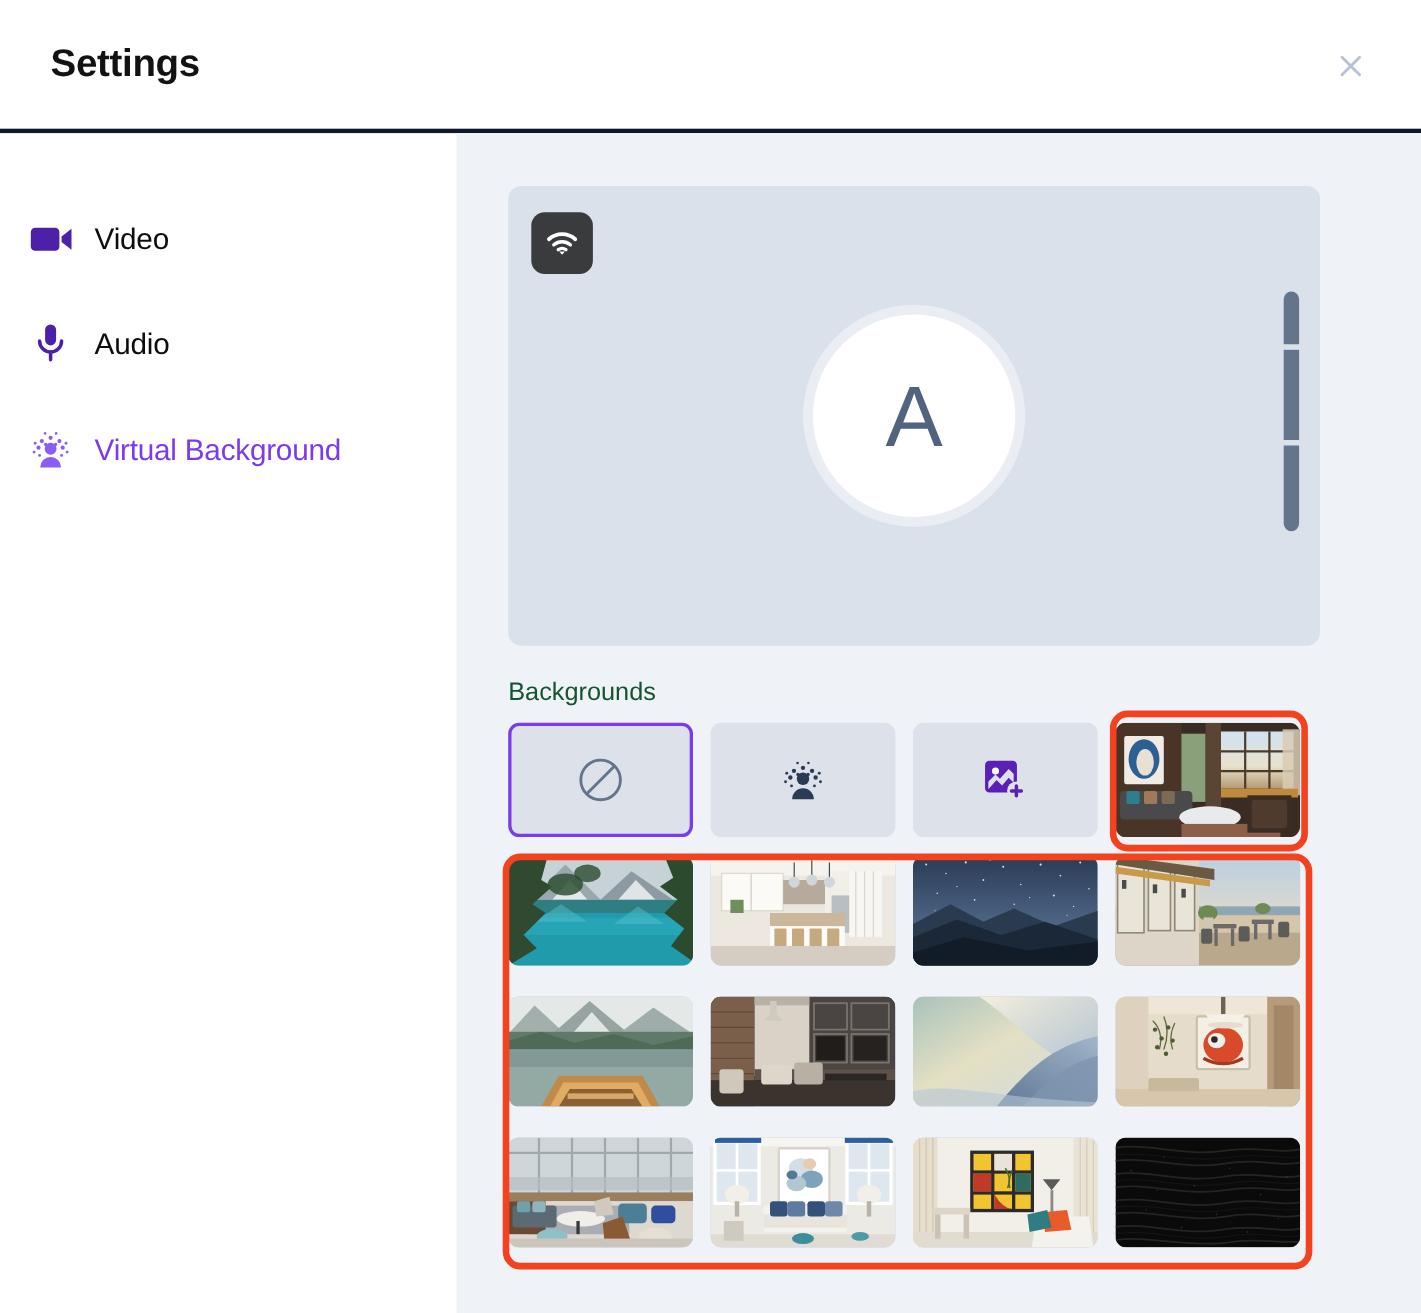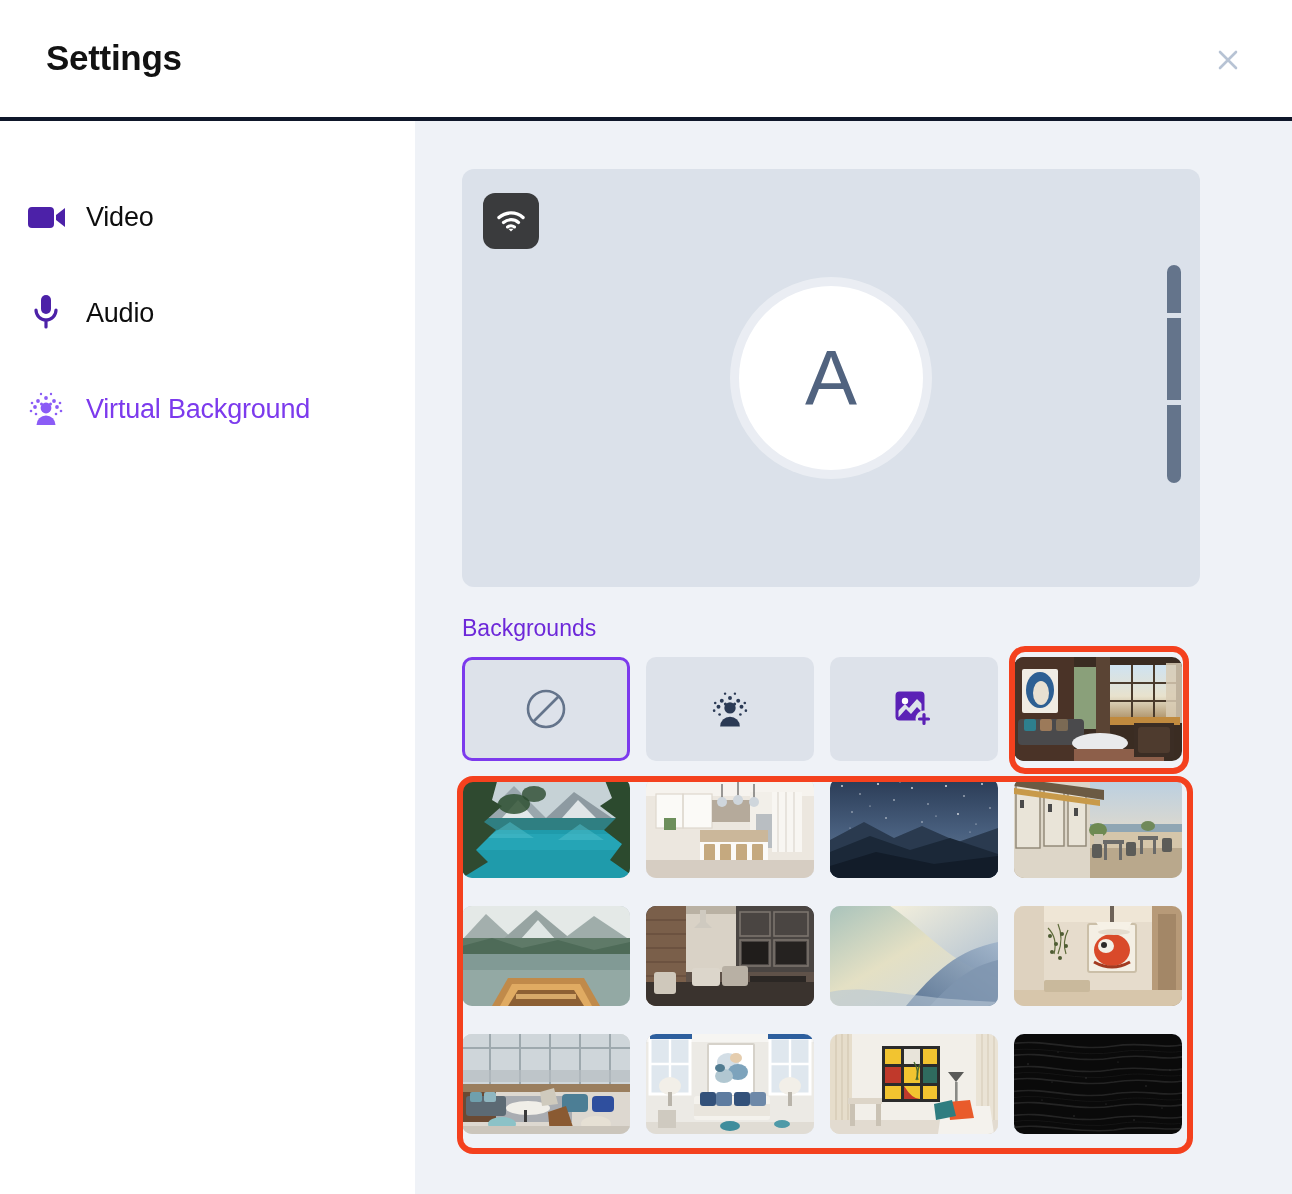--- a/index.html
+++ b/index.html
@@ -101,21 +101,21 @@
     cursor: pointer;
   }
   .v-slider .seg { width: 14px; background: #64748b; }
   .v-slider .seg.s1 { height: 48px; border-radius: 7px 7px 0 0; }
   .v-slider .seg.s2 { height: 82px; }
   .v-slider .seg.s3 { height: 78px; border-radius: 0 0 7px 7px; }
 
   
   .bg-label {
     position: absolute; left: 47px; top: 494px;
-    font-size: 23px; color: #6d28d9; font-weight: 400;
+    font-size: 23px; color: #14532d; font-weight: 400;
   }
   .tile-row {
     position: absolute; left: 47px; top: 536px;
     width: 738px; height: 104px;
   }
   .tile {
     position: absolute; top: 0;
     width: 168px; height: 104px;
     background: #dde2ea;
     border-radius: 10px;

